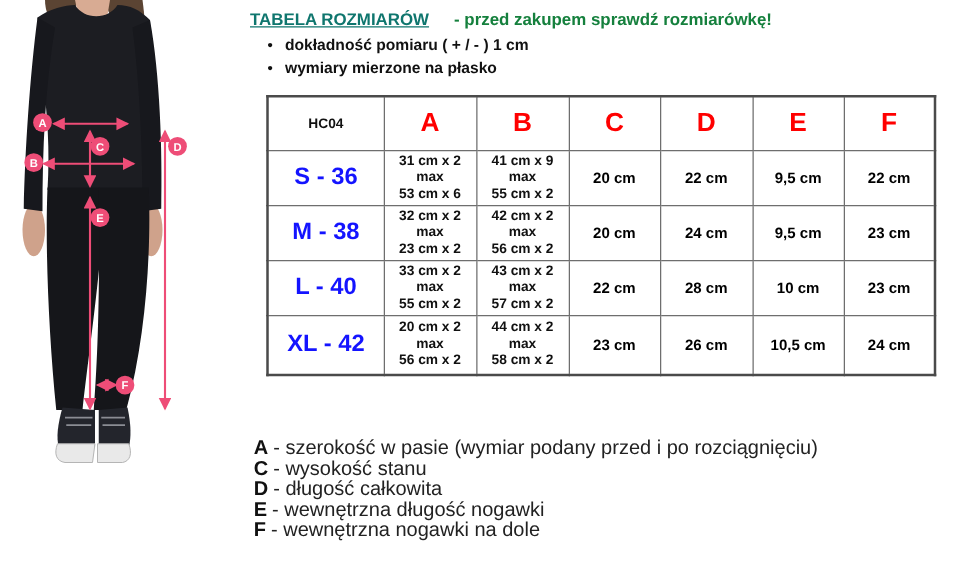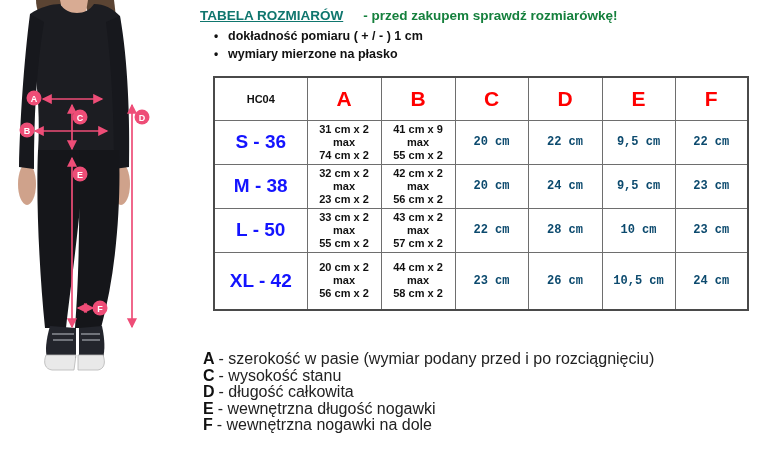--- a/index.html
+++ b/index.html
@@ -21,21 +21,21 @@
   #size-table{
     position:absolute;left:213px;top:76px;width:534px;height:218px;
     border-collapse:collapse;table-layout:fixed;
   }
   #size-table td{border:1.5px solid #6e6e6e;text-align:center;vertical-align:middle;padding:0;background:#fff;}
   #size-table{border:2px solid #4a4a4a;}
   td.model-code{font-size:11px;font-weight:bold;color:#111;}
   td.col-letter{font-size:21px;font-weight:bold;color:#ff0000;}
   td.size-label{font-size:19px;font-weight:bold;color:#1414ff;}
   td.cell-multi{font-size:11px;font-weight:bold;color:#111;line-height:13px;margin-left:11px;}
-  td.cell-single{font-size:12px;font-weight:bold;color:#0c4a6e;font-family:Liberation Mono, monospace;}
+  td.cell-single{font-size:12px;font-weight:bold;color:#000000;}
   
   #legend{position:absolute;left:203px;top:352px;width:560px;}
   .legend-line{font-size:16px;color:#222;line-height:13px;margin-bottom:3.5px;}
   .legend-letter{font-weight:bold;color:#111;margin-right:4px;}
 </style>
 </head>
 <body>
 
 <div id="screen">
 
@@ -128,21 +128,21 @@
       <td class="col-letter">D</td>
       <td class="col-letter">E</td>
       <td class="col-letter">F</td>
     </tr>
 
     <tr style="height:44px">
       <td class="size-label">S - 36</td>
       <td class="cell-multi">
         <div>31 cm x 2</div>
         <div>max</div>
-        <div>74 cm x 2</div>
+        <div>53 cm x 6</div>
       </td>
       <td class="cell-multi">
         <div>41 cm x 9</div>
         <div>max</div>
         <div>55 cm x 2</div>
       </td>
       <td class="cell-single">20 cm</td>
       <td class="cell-single">22 cm</td>
       <td class="cell-single">9,5 cm</td>
       <td class="cell-single">22 cm</td>
@@ -160,38 +160,38 @@
         <div>max</div>
         <div>56 cm x 2</div>
       </td>
       <td class="cell-single">20 cm</td>
       <td class="cell-single">24 cm</td>
       <td class="cell-single">9,5 cm</td>
       <td class="cell-single">23 cm</td>
     </tr>
 
     <tr style="height:44px">
-      <td class="size-label">L - 50</td>
+      <td class="size-label">L - 40</td>
       <td class="cell-multi">
         <div>33 cm x 2</div>
         <div>max</div>
         <div>55 cm x 2</div>
       </td>
       <td class="cell-multi">
         <div>43 cm x 2</div>
         <div>max</div>
         <div>57 cm x 2</div>
       </td>
       <td class="cell-single">22 cm</td>
       <td class="cell-single">28 cm</td>
       <td class="cell-single">10 cm</td>
       <td class="cell-single">23 cm</td>
     </tr>
 
-    <tr style="height:58px">
+    <tr style="height:48px">
       <td class="size-label">XL - 42</td>
       <td class="cell-multi">
         <div>20 cm x 2</div>
         <div>max</div>
         <div>56 cm x 2</div>
       </td>
       <td class="cell-multi">
         <div>44 cm x 2</div>
         <div>max</div>
         <div>58 cm x 2</div>

